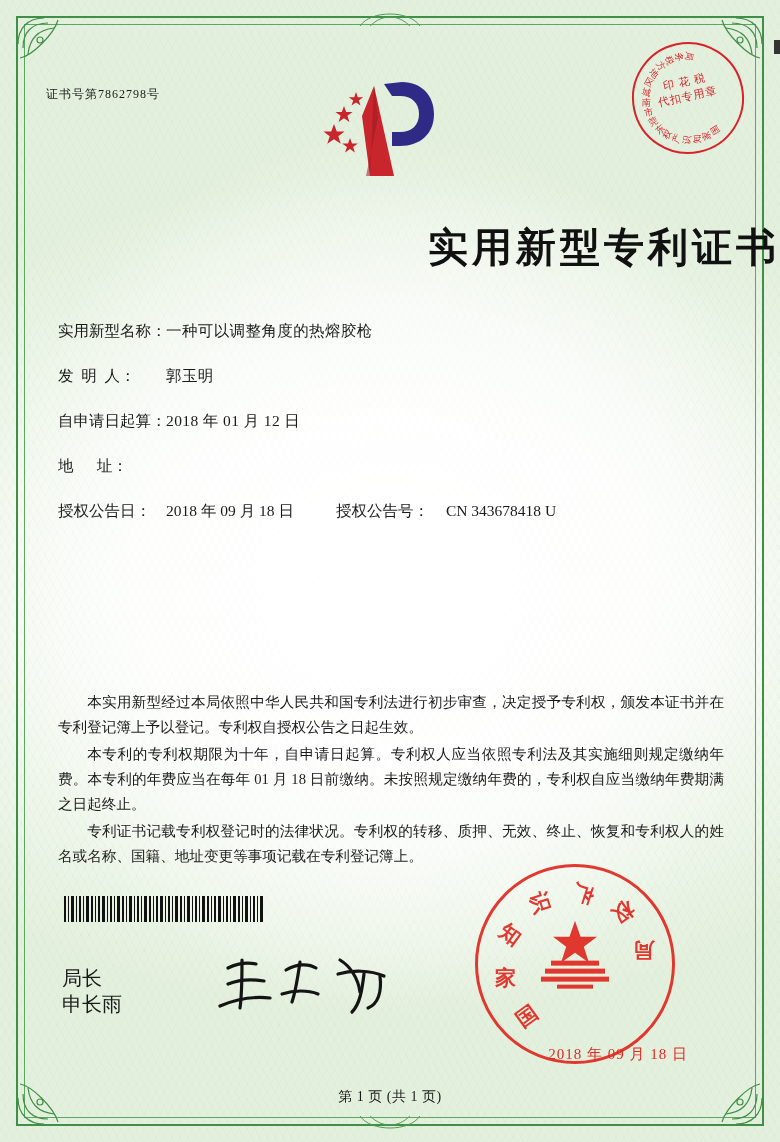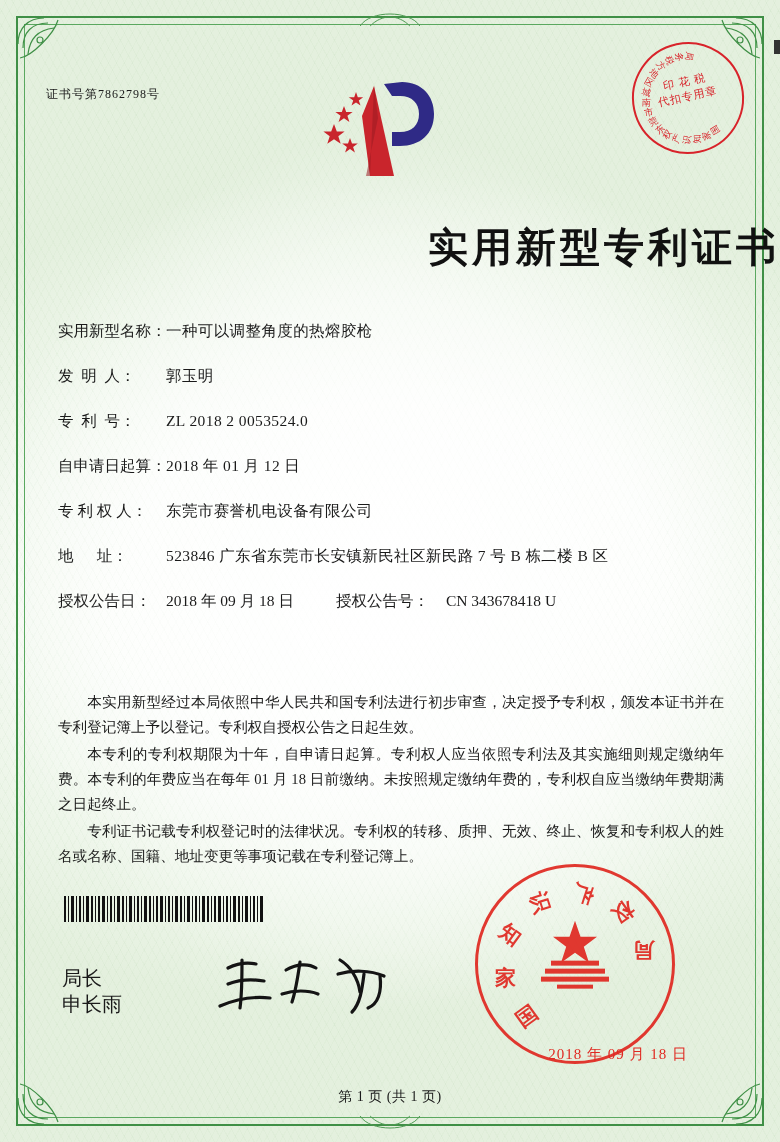--- a/index.html
+++ b/index.html
@@ -395,34 +395,25 @@
     <div class="fields">
       <div class="field">
         <div class="f-label">实用新型名称：</div>
         <div class="f-value">一种可以调整角度的热熔胶枪</div>
       </div>
       <div class="field">
         <div class="f-label">发  明  人：</div>
         <div class="f-value">郭玉明</div>
       </div>
       <div class="field">
-        <div class="f-label">专  利  号：</div>
-        <div class="f-value">ZL 2018 2 0053524.0</div>
-      </div>
-      <div class="field">
         <div class="f-label">自申请日起算：</div>
         <div class="f-value">2018 年 01 月 12 日</div>
       </div>
       <div class="field">
-        <div class="f-label">专 利 权 人：</div>
-        <div class="f-value">东莞市赛誉机电设备有限公司</div>
-      </div>
-      <div class="field">
         <div class="f-label">地      址：</div>
-        <div class="f-value">523846 广东省东莞市长安镇新民社区新民路 7 号 B 栋二楼 B 区</div>
       </div>
       <div class="field inline2">
         <div class="f-label">授权公告日：</div>
         <div class="f-value2">2018 年 09 月 18 日</div>
         <div class="f-label2">授权公告号：</div>
         <div class="f-value2">CN 343678418 U</div>
       </div>
     </div>
 
     <div class="paras">

